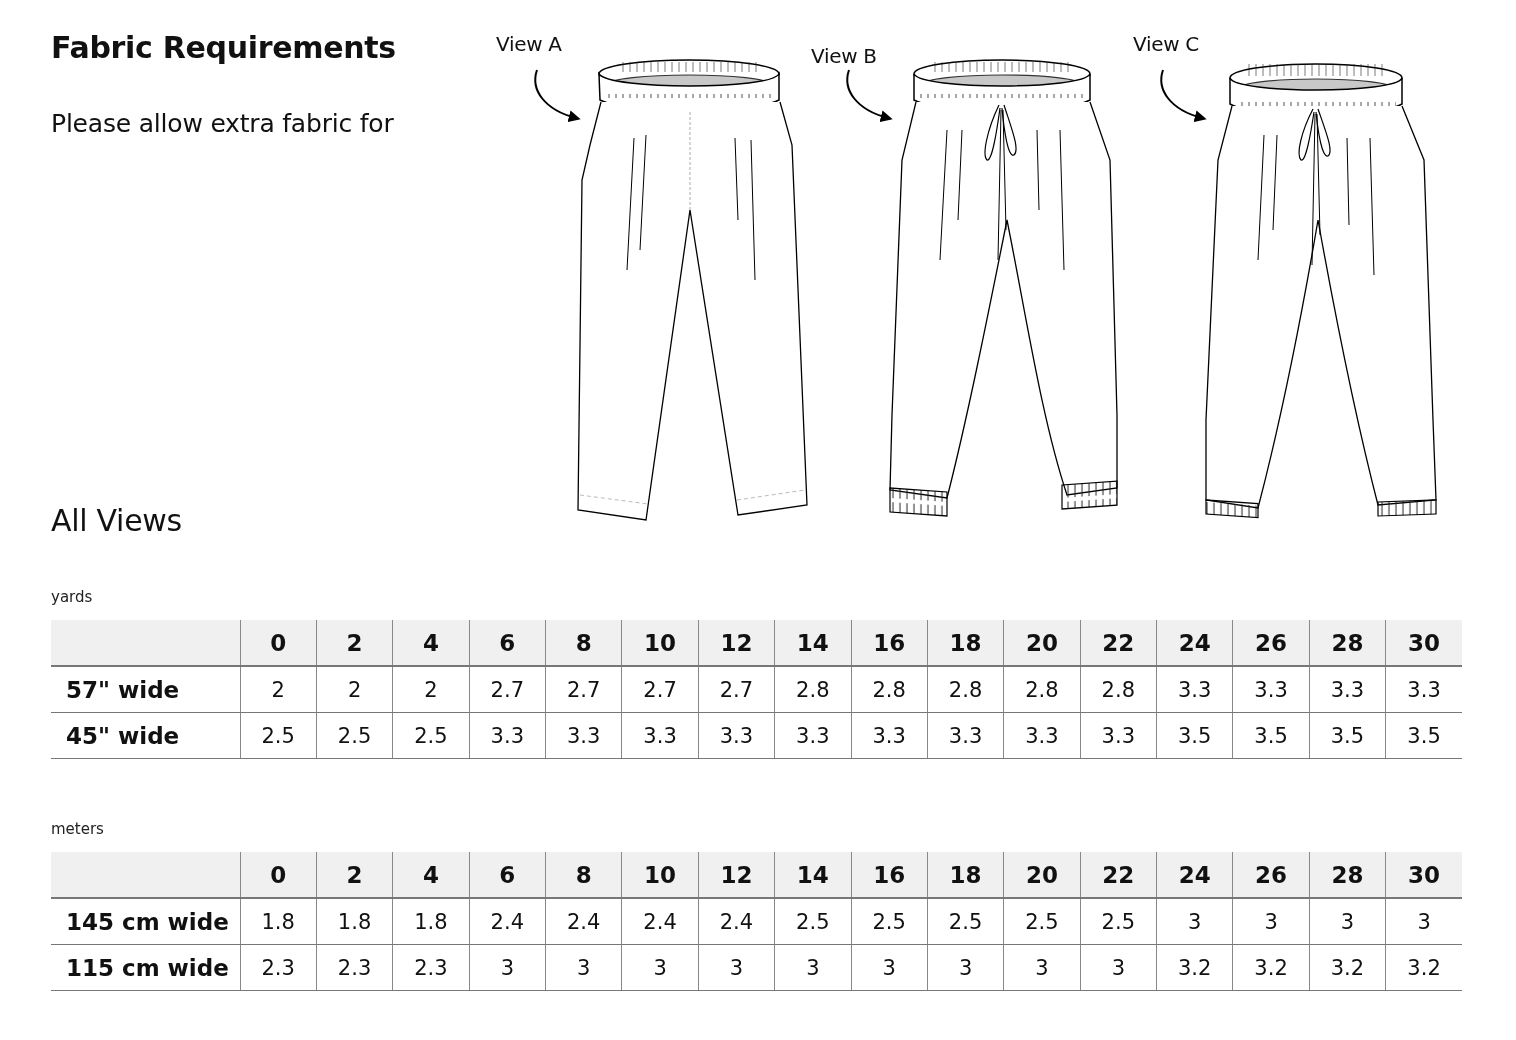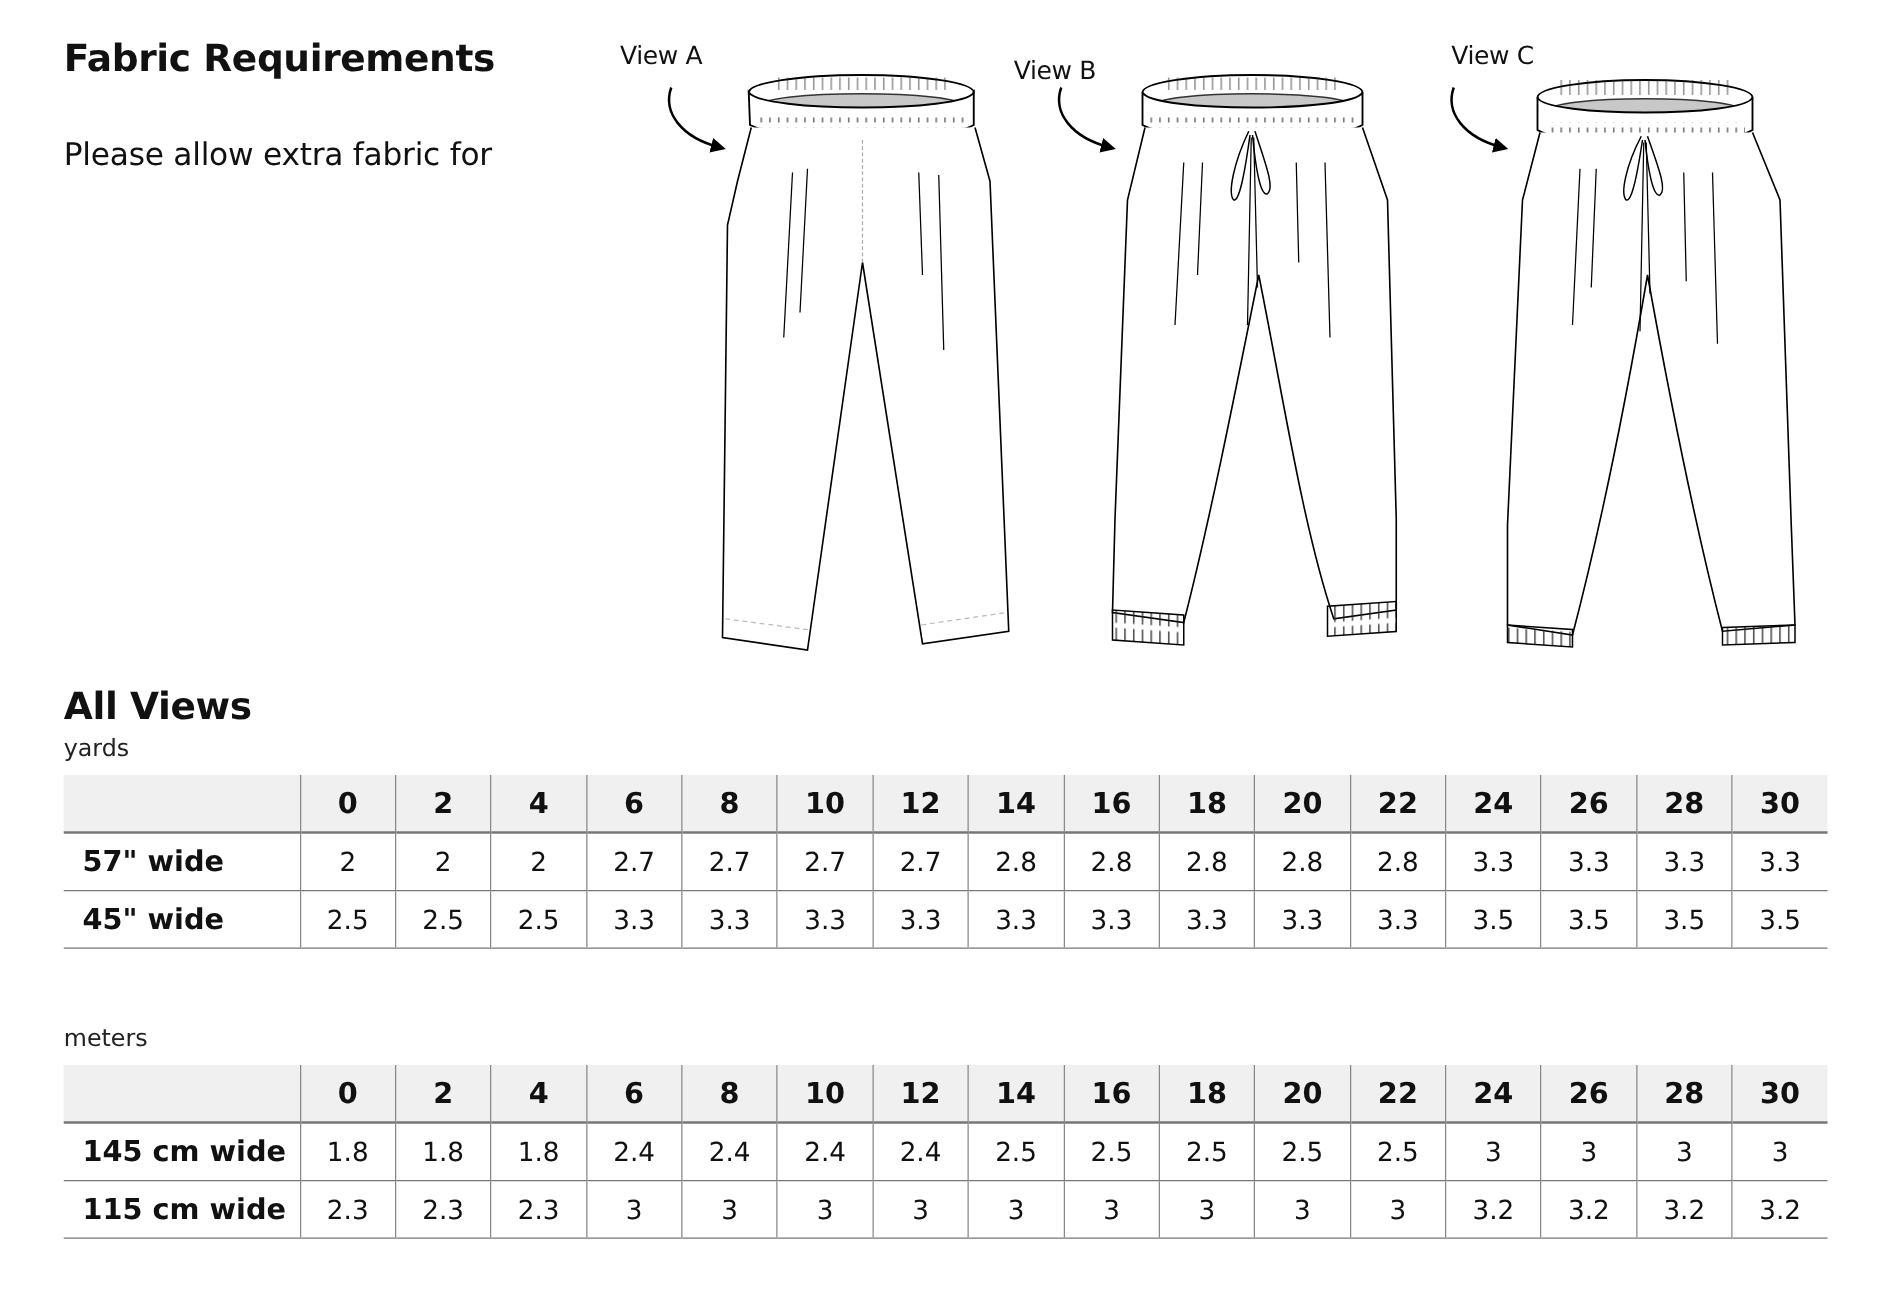--- a/index.html
+++ b/index.html
@@ -2,42 +2,42 @@
 <html><head>
 <meta charset="utf-8">
 <style>
   html, body { margin:0; padding:0; background:#ffffff; }
   body { width:1516px; height:1040px; position:relative; overflow:hidden;
          font-family:"DejaVu Sans","Liberation Sans",sans-serif; color:#111; }
   .title { position:absolute; left:51px; top:30px; font-size:30px; font-weight:bold; letter-spacing:-0.3px; margin:0; }
   .note { position:absolute; left:51px; top:100px; width:400px; font-size:25px; line-height:48px; letter-spacing:-0.2px; }
   .views { position:absolute; left:480px; top:20px; width:1000px; height:510px; }
   .view-label { position:absolute; font-size:20px; letter-spacing:-0.3px; }
-  .section-title { position:absolute; left:51px; top:548px; font-size:30px; font-weight:bold; margin:0; letter-spacing:-0.3px; }
-  .unit { position:absolute; left:51px; font-size:19px; color:#222; }
+  .section-title { position:absolute; left:51px; top:503px; font-size:30px; font-weight:normal; margin:0; letter-spacing:-0.3px; }
+  .unit { position:absolute; left:51px; font-size:15px; color:#222; }
   table.req { position:absolute; left:51px; width:1411px; border-collapse:collapse; table-layout:fixed; }
   table.req th, table.req td { height:45px; padding:0; text-align:center; font-size:21px; }
   table.req thead th { background:#f0f0f0; font-weight:bold; font-size:23px; border-bottom:2px solid #777; }
   table.req tbody td { border-bottom:1.5px solid #777; }
   table.req th + th, table.req td + td { border-left:1.5px solid #888; }
   table.req td.rowlabel { text-align:left; padding-left:15px; font-weight:bold; font-size:23px; }
   table.req col.labelcol { width:189px; }
 </style>
 </head>
 <body>
 
 <h1 class="title">Fabric Requirements</h1>
 <div class="note">
   <div>Please allow extra fabric for</div>
 </div>
 
 <div class="views">
   <span class="view-label" style="left:16px;top:12px;">View A</span>
   <span class="view-label" style="left:331px;top:24px;text-align:right;">View B</span>
-  <span class="view-label" style="left:653px;top:12px;margin-left:28px;">View C</span>
+  <span class="view-label" style="left:653px;top:12px;">View C</span>
 
   <svg width="1000" height="510" viewBox="0 0 1000 510" style="position:absolute;left:0;top:0;">
     <defs>
       <marker id="arrowhead" viewBox="0 0 10 10" refX="6" refY="5" markerWidth="6" markerHeight="6" orient="auto">
         <path d="M0,0 L10,5 L0,10 z" fill="#000"></path>
       </marker>
       <pattern id="ribs" width="7" height="20" patternUnits="userSpaceOnUse">
         <line x1="3" y1="2" x2="3" y2="18" stroke="#222" stroke-width="1"></line>
       </pattern>
     </defs>

